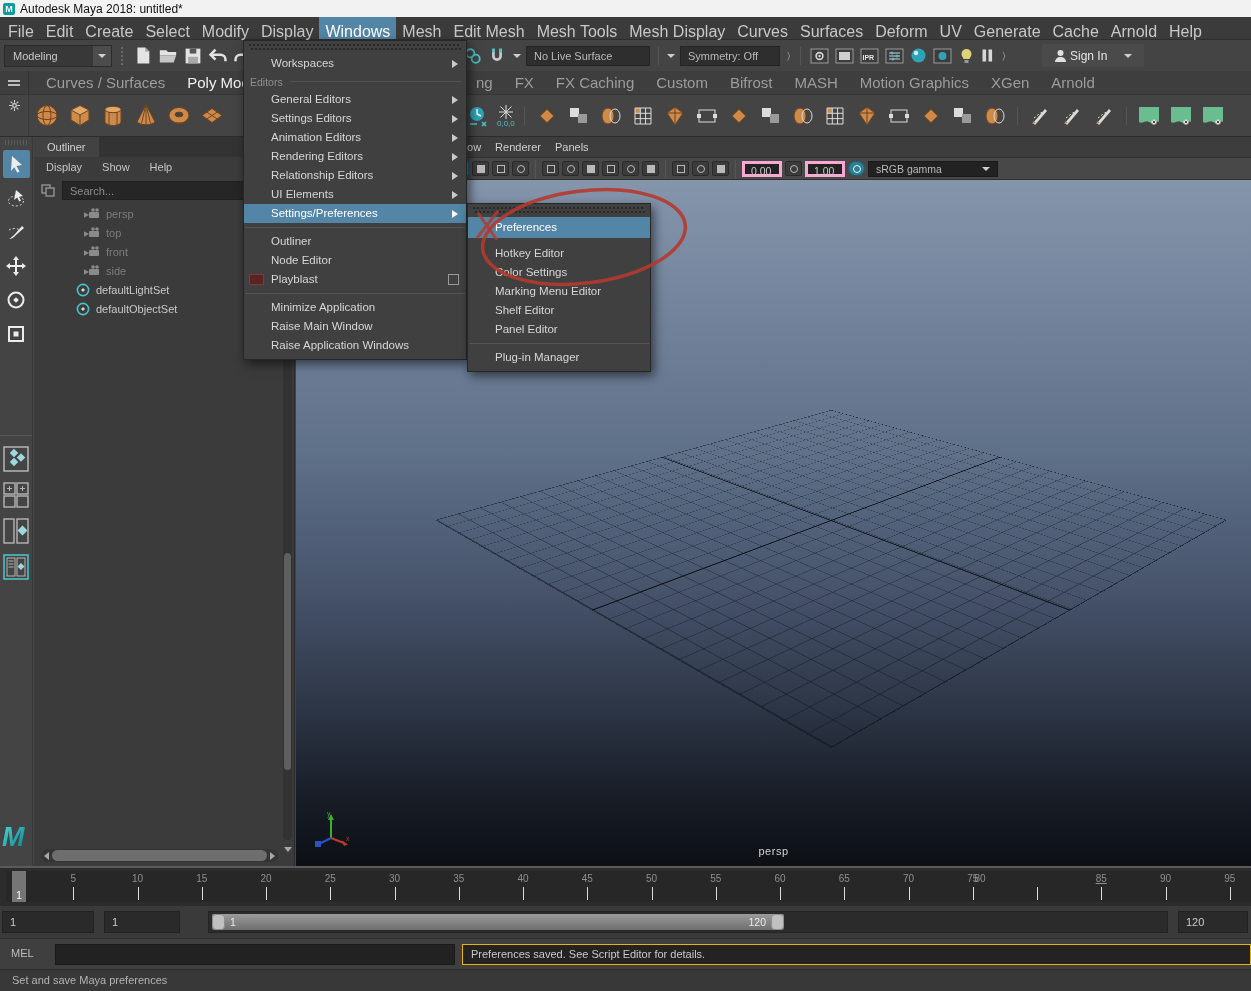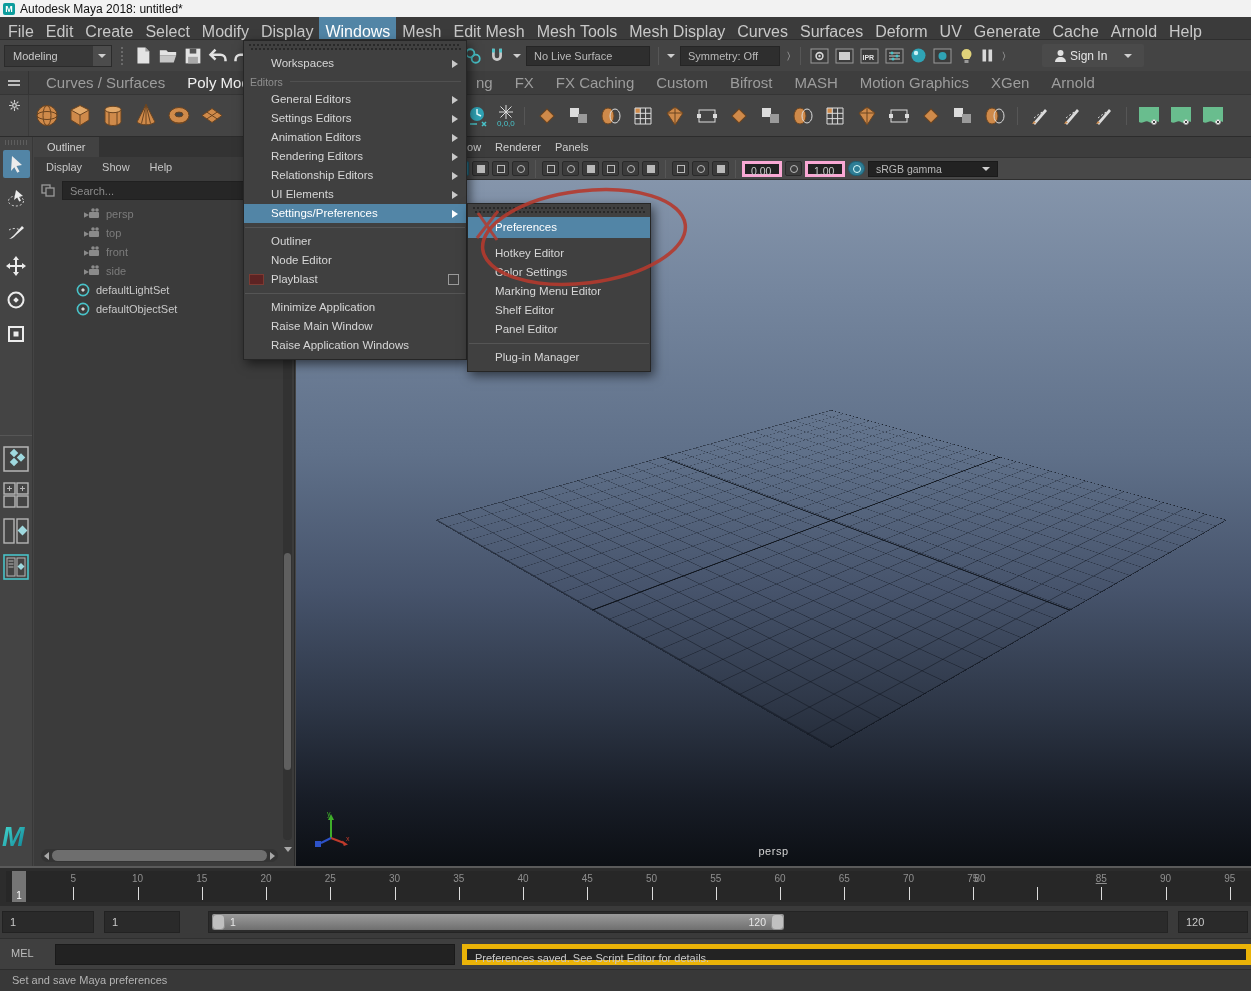--- a/index.html
+++ b/index.html
@@ -131,21 +131,21 @@
 .rs-track{position:absolute;left:208px;top:5px;width:960px;height:22px;background:#2b2b2b;border:1px solid #242424}
 .rs-bar{position:absolute;left:3px;top:2px;width:572px;height:16px;background:linear-gradient(180deg,#9b9b9b,#6f6f6f);border-radius:2px;display:flex;align-items:center}
 .rs-handle{width:13px;height:16px;background:#c0c0c0;border-radius:4px;border:1px solid #8e8e8e;flex:none}
 .rs-bar .lab{color:#e9e9e9;font-size:10.5px;padding:0 5px}
 .rs-bar .sp{flex:1}
 
 
 .melline{position:absolute;left:0;top:938px;width:100%;height:31px;background:#3f3f3f;border-top:1px solid #2f2f2f}
 .mel-label{position:absolute;left:11px;top:8px;color:#bdbdbd;font-size:11px}
 .mel-input{position:absolute;left:55px;top:5px;width:400px;height:21px;background:#222;border:1px solid #1a1a1a}
-.mel-output{position:absolute;left:462px;top:5px;right:0;height:21px;background:#232323;border:5px solid #eab308;color:#c9c9c9;line-height:19px;padding-left:8px;font-size:11px}
+.mel-output{position:absolute;left:462px;top:5px;right:0;height:21px;background:#232323;border:1px solid #eab308;color:#c9c9c9;line-height:19px;padding-left:8px;font-size:11px}
 .helpline{position:absolute;left:0;top:969px;width:100%;height:22px;background:#383838;border-top:1px solid #2c2c2c;color:#b3b3b3;font-size:11px;line-height:21px;padding-left:12px}
 
 
 .annotation{position:absolute;left:0;top:0;width:1251px;height:991px;z-index:30;pointer-events:none}
 </style>
 </head>
 <body>
 
 <div class="app">
 

